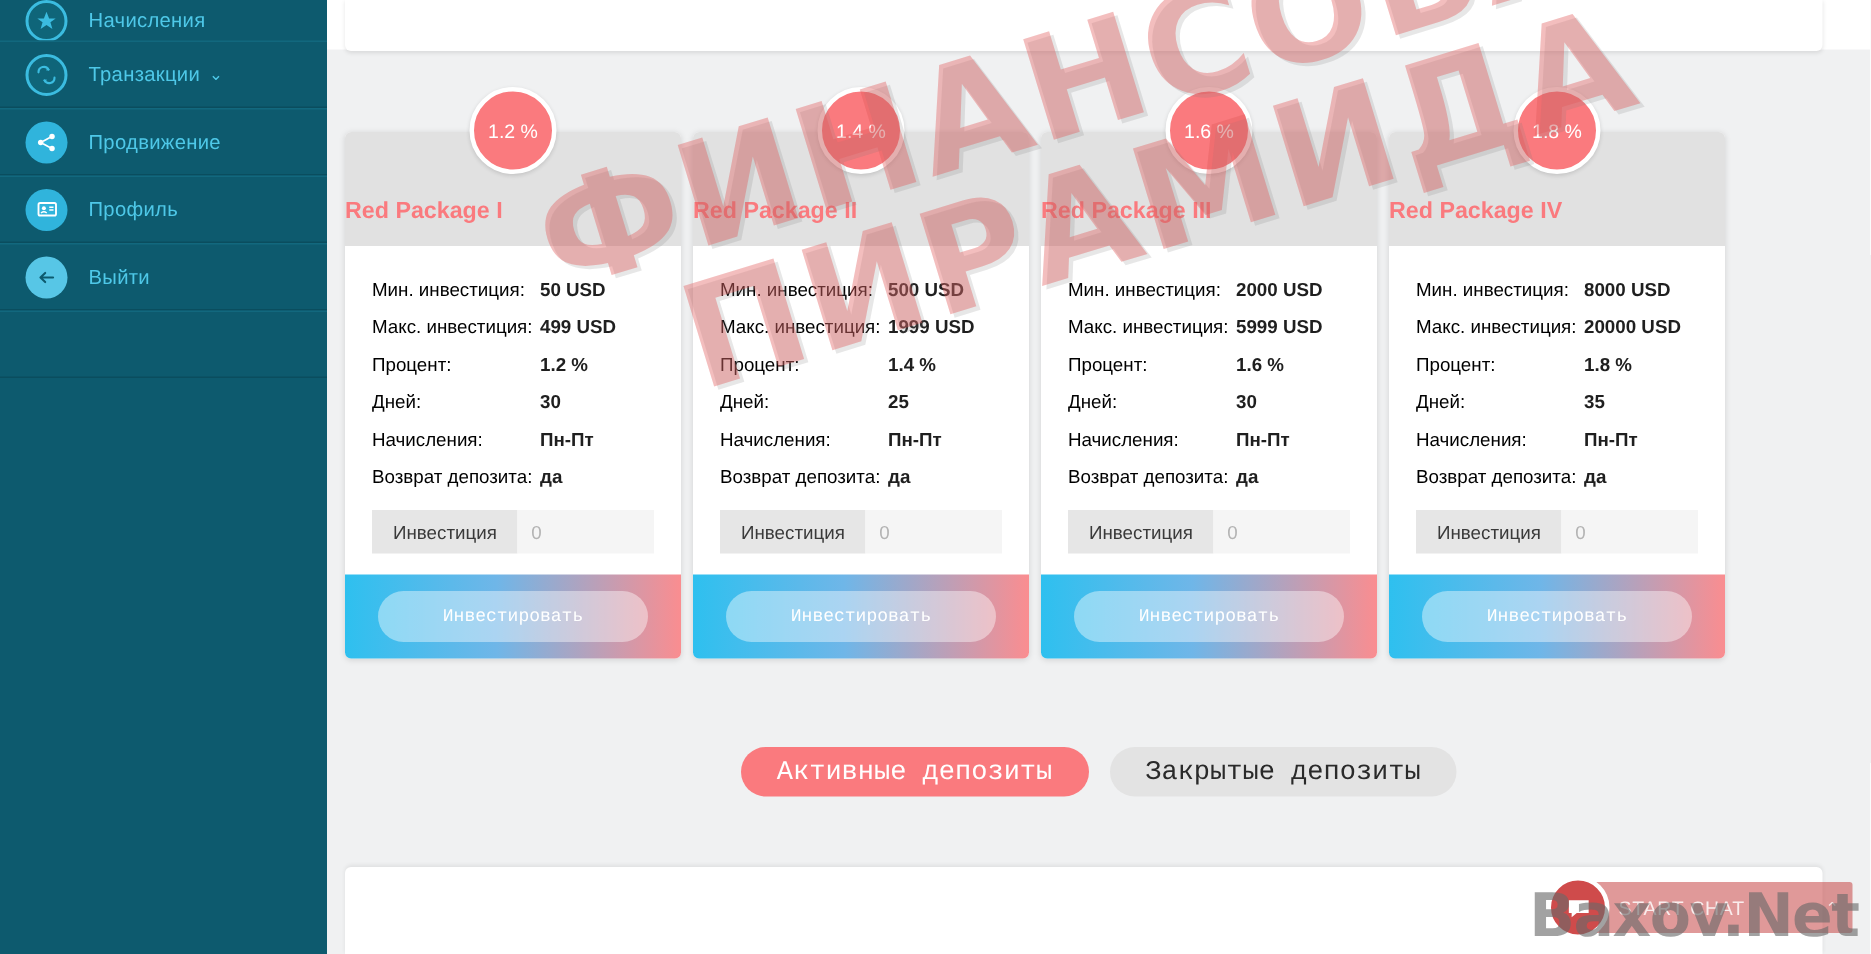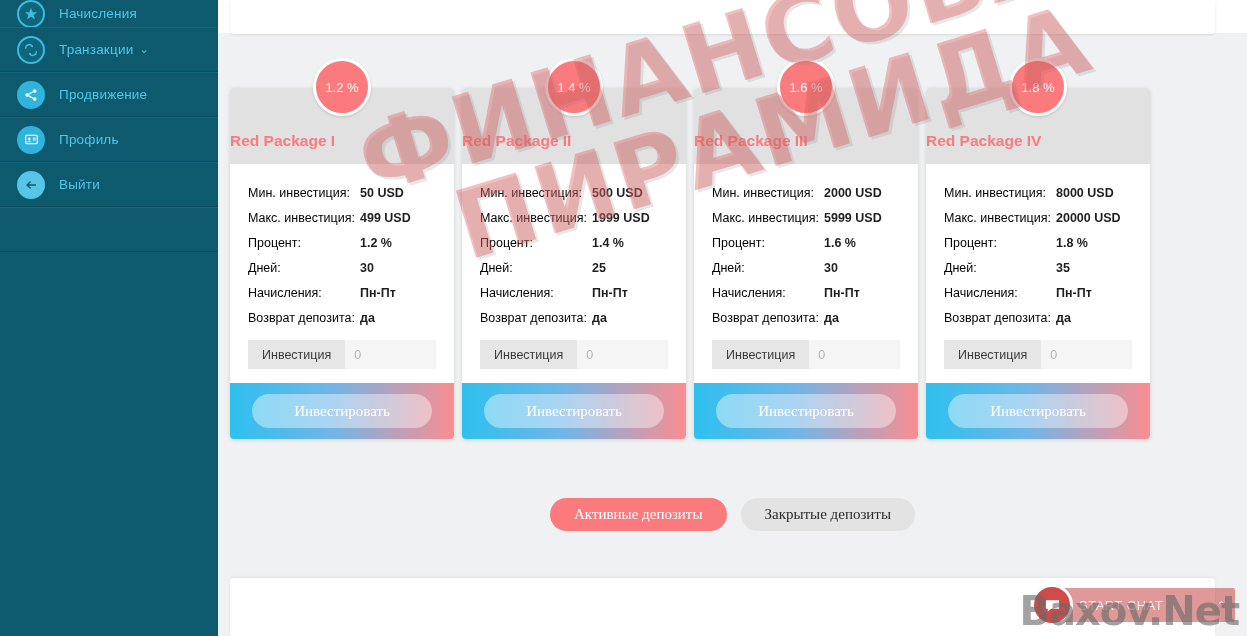--- a/index.html
+++ b/index.html
@@ -184,42 +184,42 @@
     border-radius: 0 0 4px 4px;
     background: linear-gradient(90deg, #2ec0ef 0%, #6fb6e8 45%, #fa8d90 100%);
     display: flex; align-items: center; justify-content: center;
   }
   .invest-btn {
     width: 180px; height: 34px;
     border-radius: 17px;
     border: none;
     background: rgba(255,255,255,.42);
     color: #ffffff;
-    font-size: 15px;
-    font-family: Liberation Serif, serif;
+    font-size: 12px;
+    font-family: Liberation Mono, monospace;
     cursor: pointer;
   }
 
   
   #dep-tabs {
     position: absolute;
     left: 0; top: 498px;
     width: 1029px;
     display: flex;
     justify-content: center;
     gap: 14px;
     z-index: 4;
   }
   .dep-tab {
     height: 33px;
     padding: 0 24px;
     border-radius: 17px;
     border: none;
-    font-size: 15px;
-    font-family: Liberation Serif, serif;
+    font-size: 18px;
+    font-family: Liberation Mono, monospace;
     cursor: pointer;
     display: flex; align-items: center;
   }
   .dep-tab.active { background: #fa7a7e; color: #ffffff; }
   .dep-tab.idle   { background: #e3e3e3; color: #2a2a2a; }
 
   
   #stamp {
     position: absolute;
     left: 0; top: 0;

